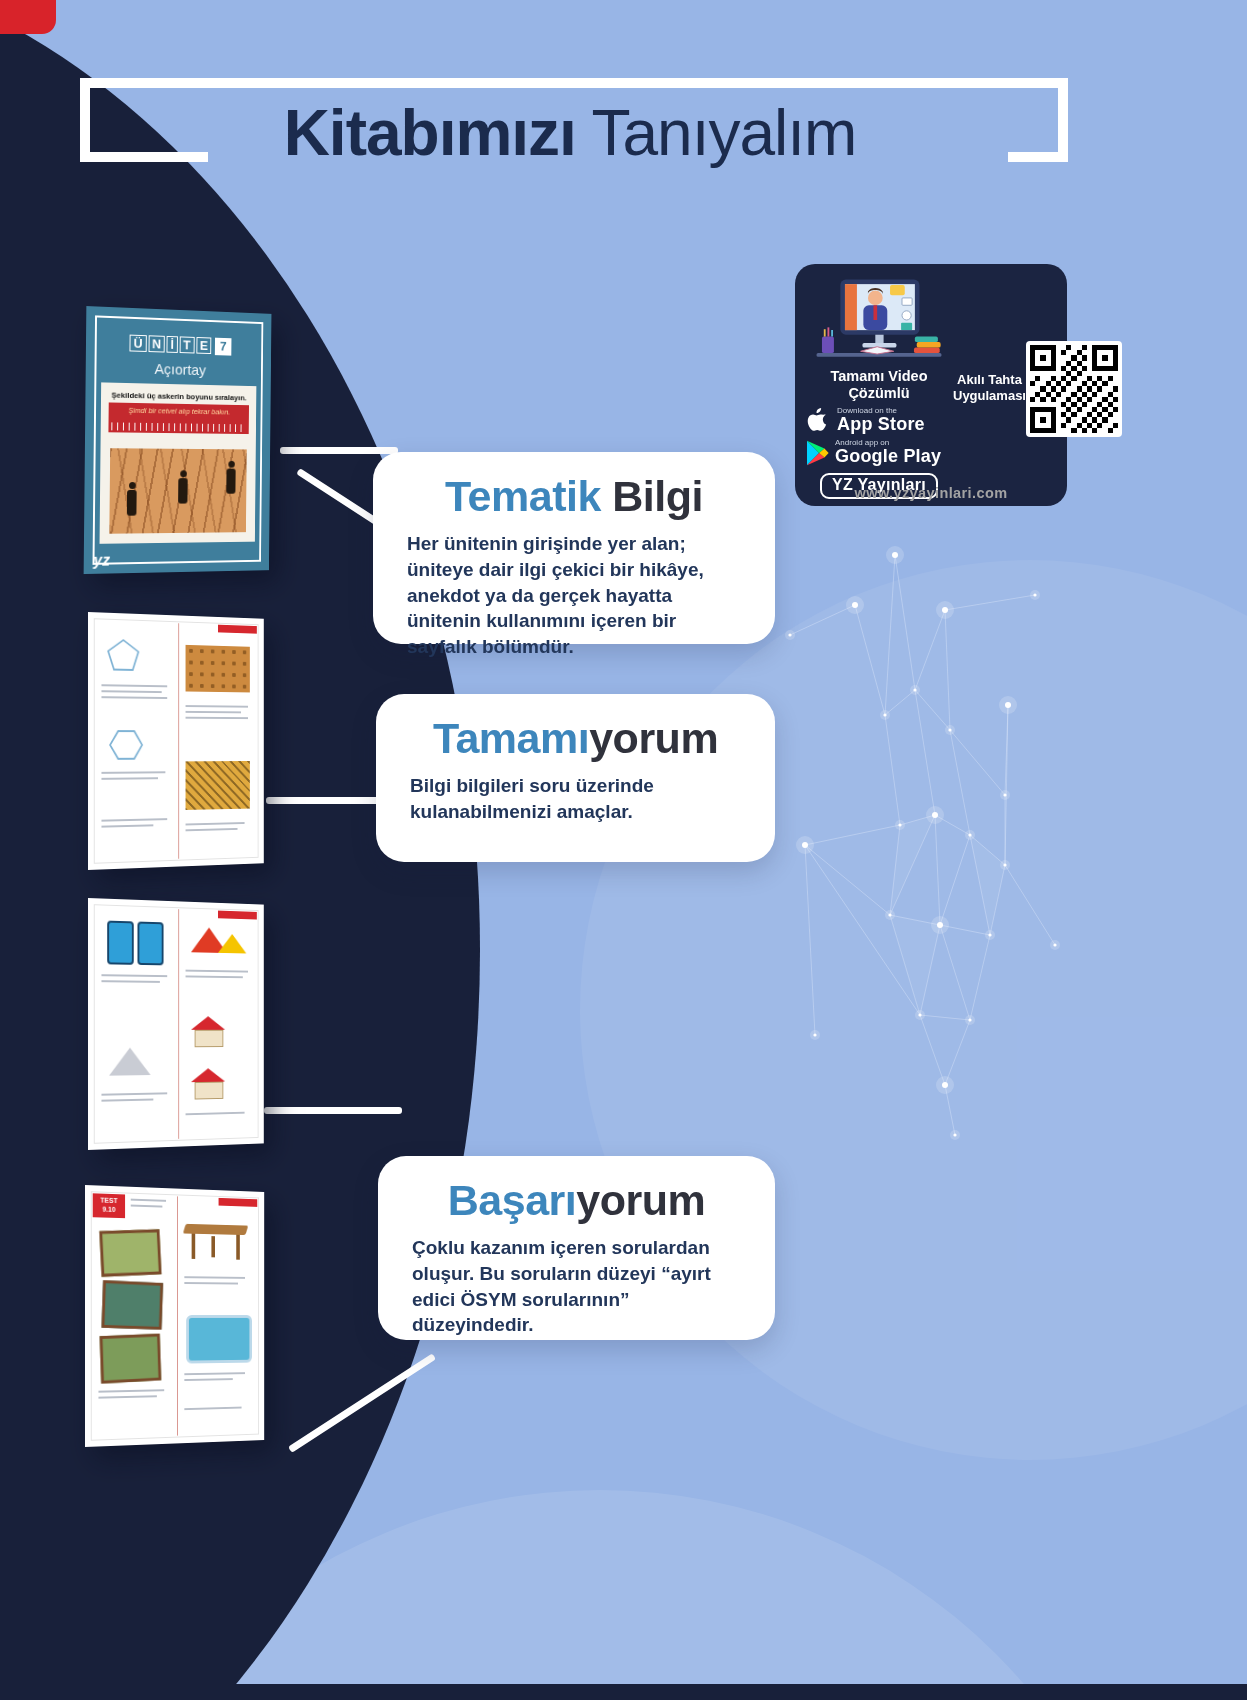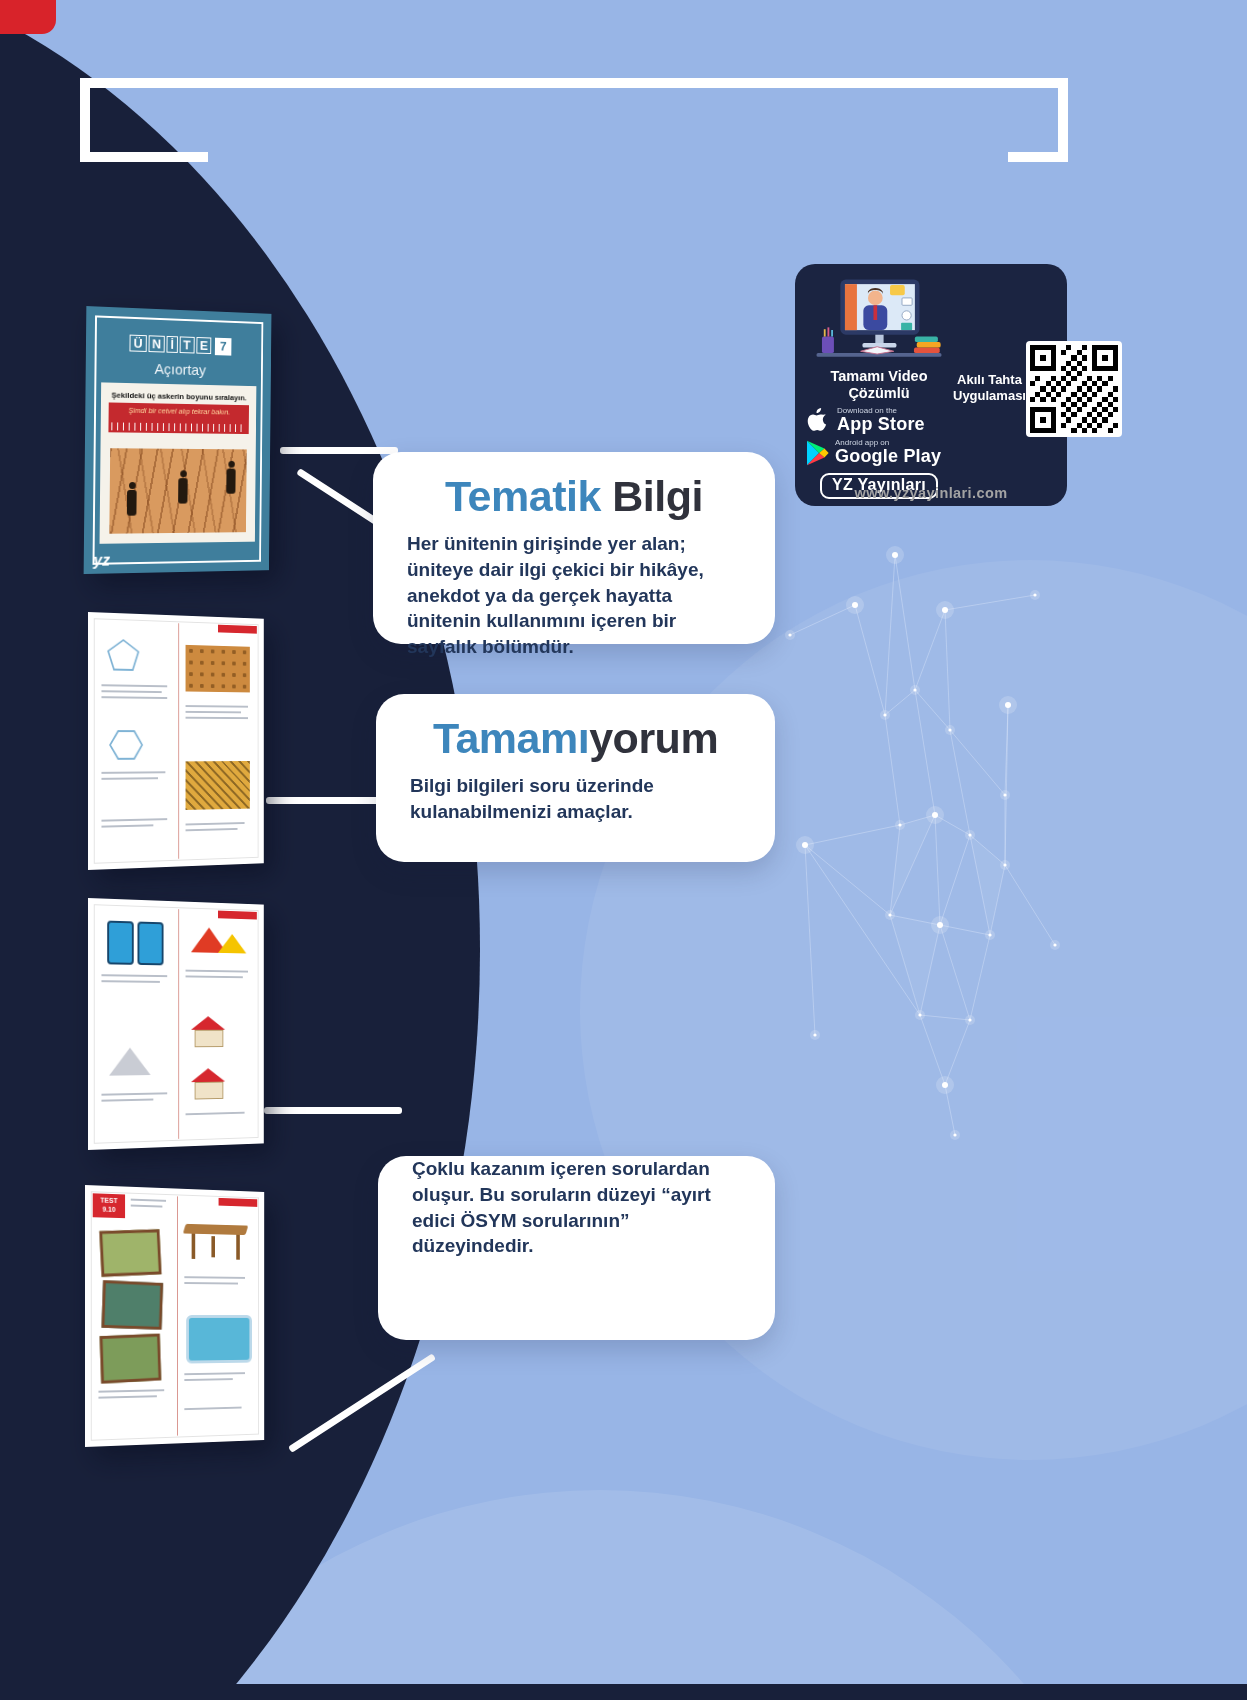--- a/index.html
+++ b/index.html
@@ -145,20 +145,21 @@
   <div class="bottom-bar"></div>
   <div class="corner-red"></div>
 
   <div class="title-frame">
     <div class="seg tf-top"></div>
       <div class="seg tf-left"></div>
       <div class="seg tf-right"></div>
     <div class="seg tf-bl"></div>
       <div class="seg tf-br"></div>
   </div>
+  <div class="page-title"><span class="t-bold">Kitabımızı</span><span class="t-light"> Tanıyalım</span></div>
 
   <div class="promo">
     <div class="promo-grid">
       <div class="promo-left">
         <svg class="promo-illu" viewBox="0 0 140 100">
           <rect x="2" y="86" width="136" height="4" rx="2" fill="#55648f"></rect>
           <rect x="8" y="68" width="13" height="18" rx="2" fill="#6c4fb8"></rect>
           <line x1="11" y1="60" x2="11" y2="68" stroke="#e4b64b" stroke-width="2"></line>
           <line x1="15" y1="58" x2="15" y2="68" stroke="#d85b8a" stroke-width="2"></line>
           <line x1="19" y1="61" x2="19" y2="68" stroke="#58b7d8" stroke-width="2"></line>
@@ -323,20 +324,21 @@
 
   <div class="card card-1">
     <h2><span class="accent">Tematik</span><span class="rest"> Bilgi</span></h2>
     <p>Her ünitenin girişinde yer alan; üniteye dair ilgi çekici bir hikâye, anekdot ya da gerçek hayatta ünitenin kullanımını içeren bir sayfalık bölümdür.</p>
   </div>
   <div class="card card-2">
     <h2><span class="accent">Tamamı</span><span class="rest">yorum</span></h2>
     <p>Bilgi bilgileri soru üzerinde kulanabilmenizi amaçlar.</p>
   </div>
   <div class="card card-4">
+    <h2><span class="accent">Başarı</span><span class="rest">yorum</span></h2>
     <p>Çoklu kazanım içeren sorulardan oluşur. Bu soruların düzeyi “ayırt edici ÖSYM sorularının” düzeyindedir.</p>
   </div>
 
   <div class="thumb thumb-cover">
     <div class="cover-frame"></div>
     <div class="unit-row">
       <span><span class="ltr">Ü</span><span class="ltr">N</span><span class="ltr">İ</span><span class="ltr">T</span><span class="ltr">E</span></span><span class="num">7</span>
     </div>
     <div class="unit-name">Açıortay</div>
     <div class="cover-panel">

